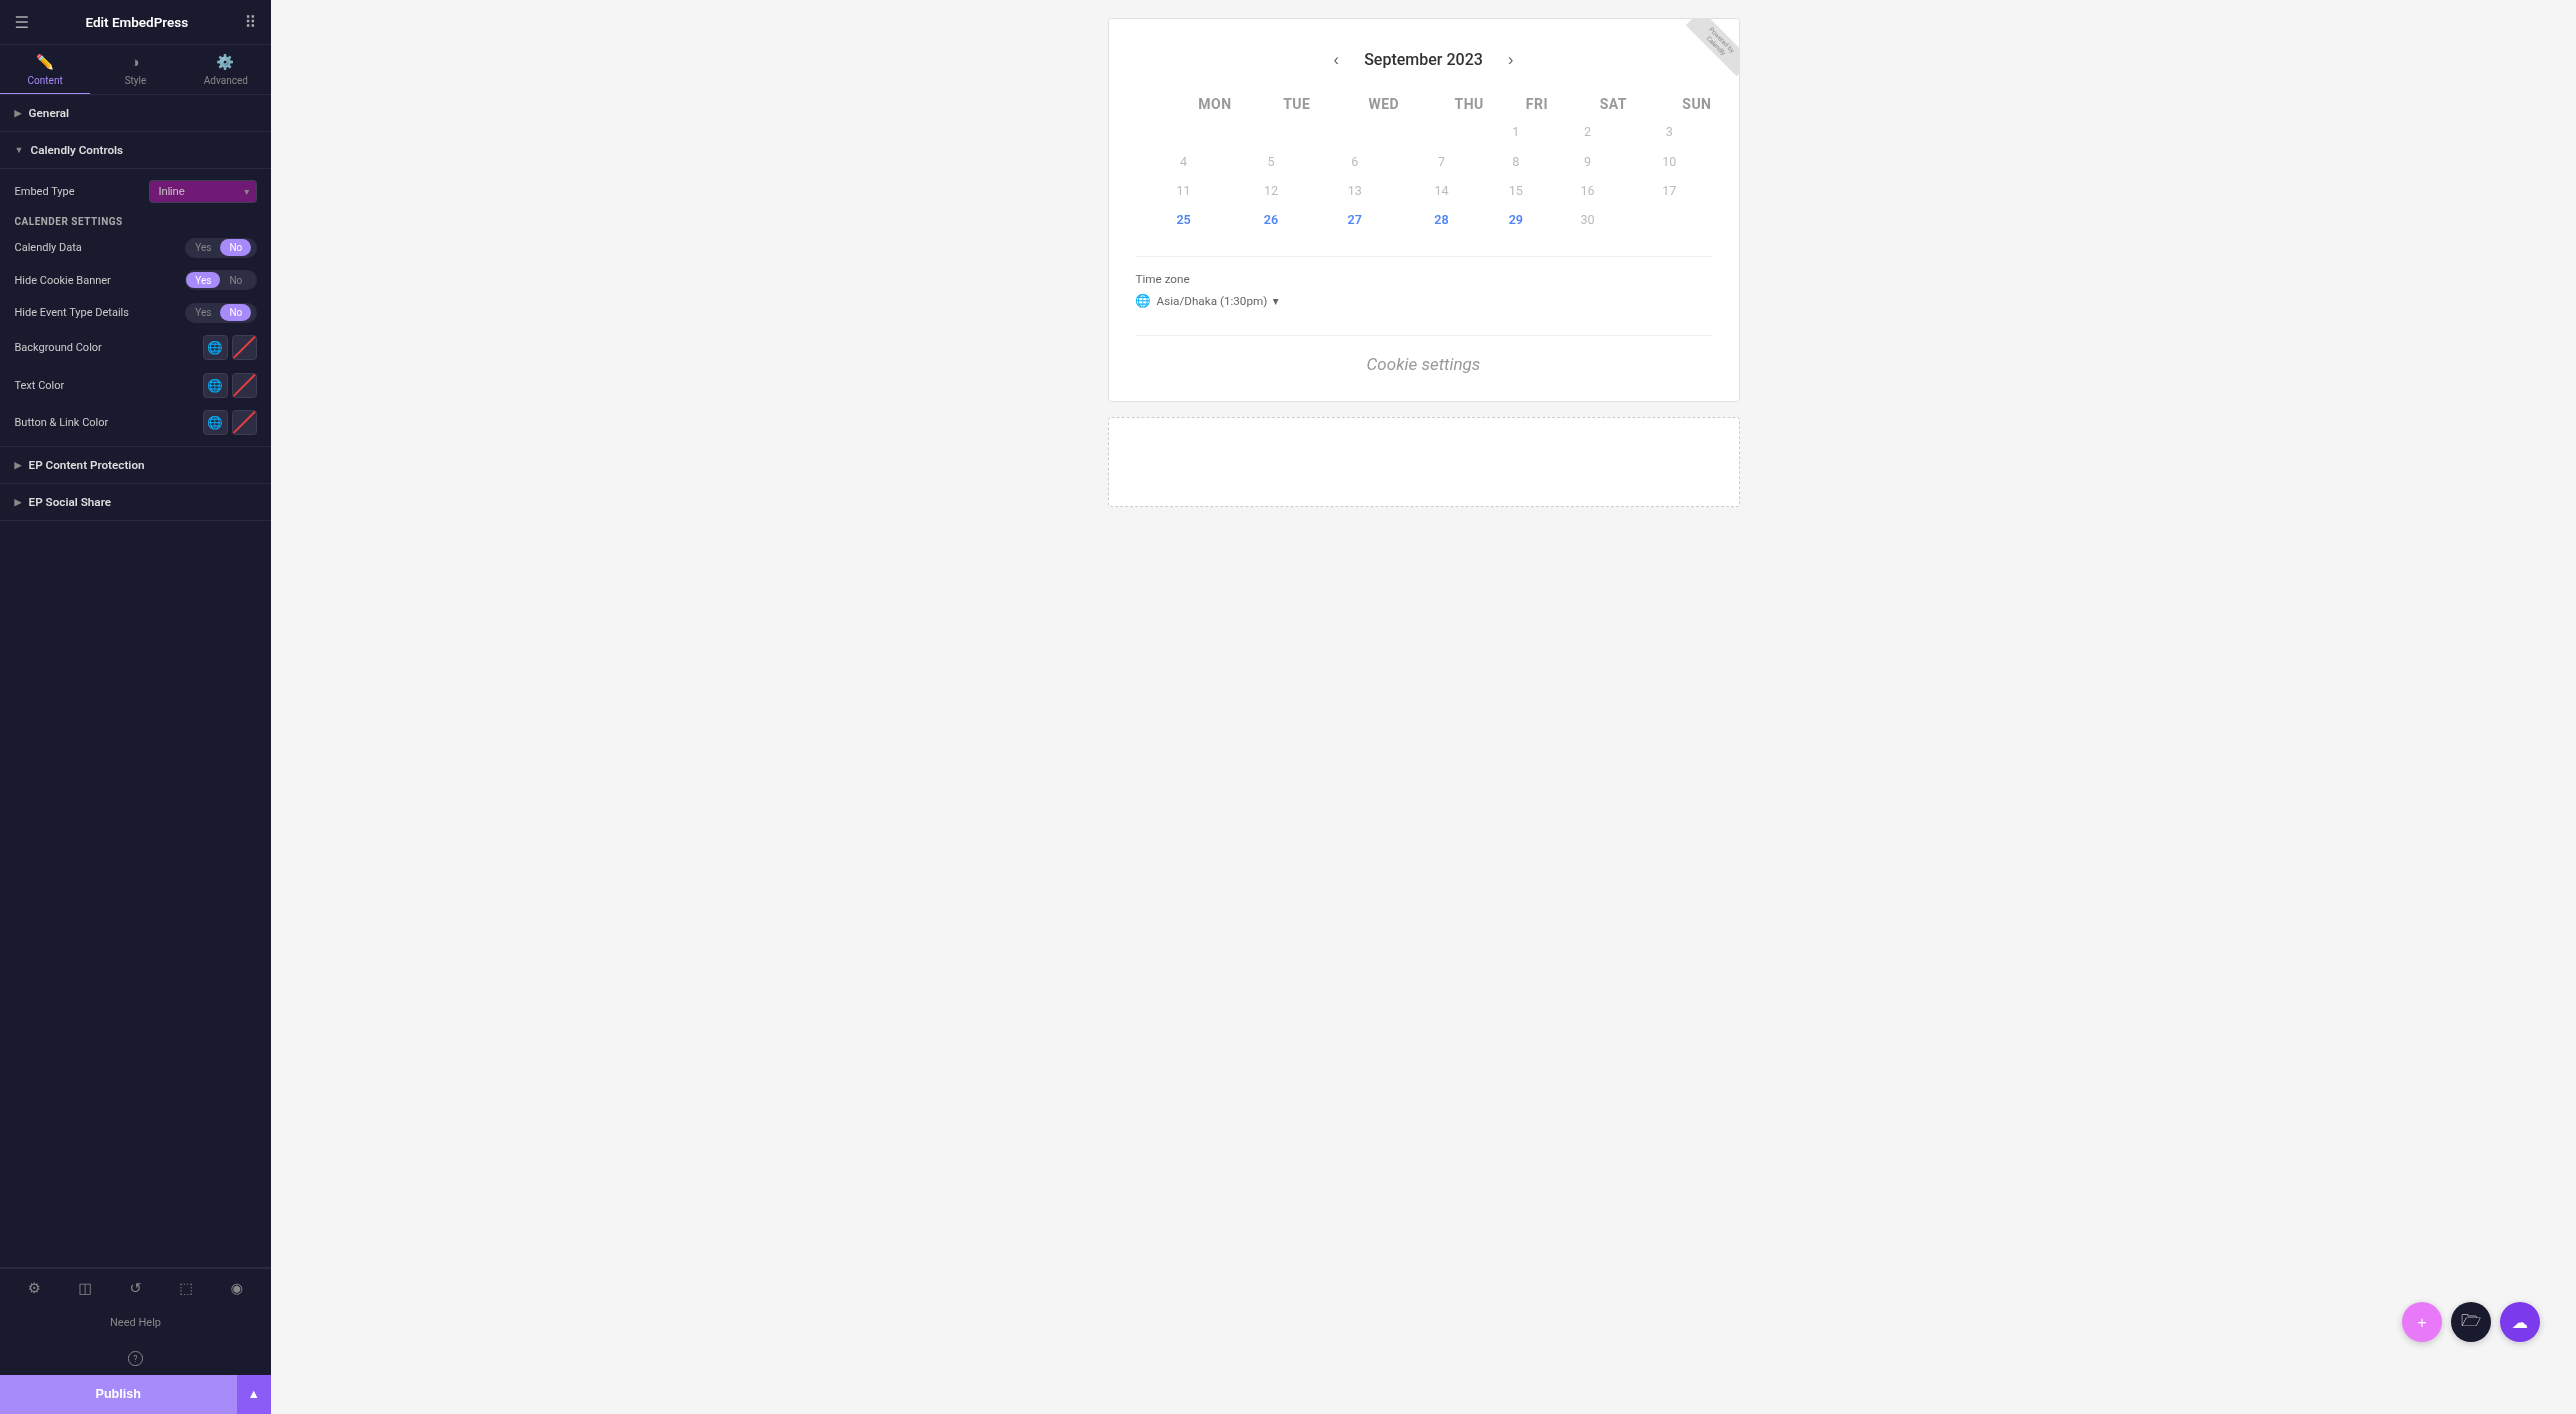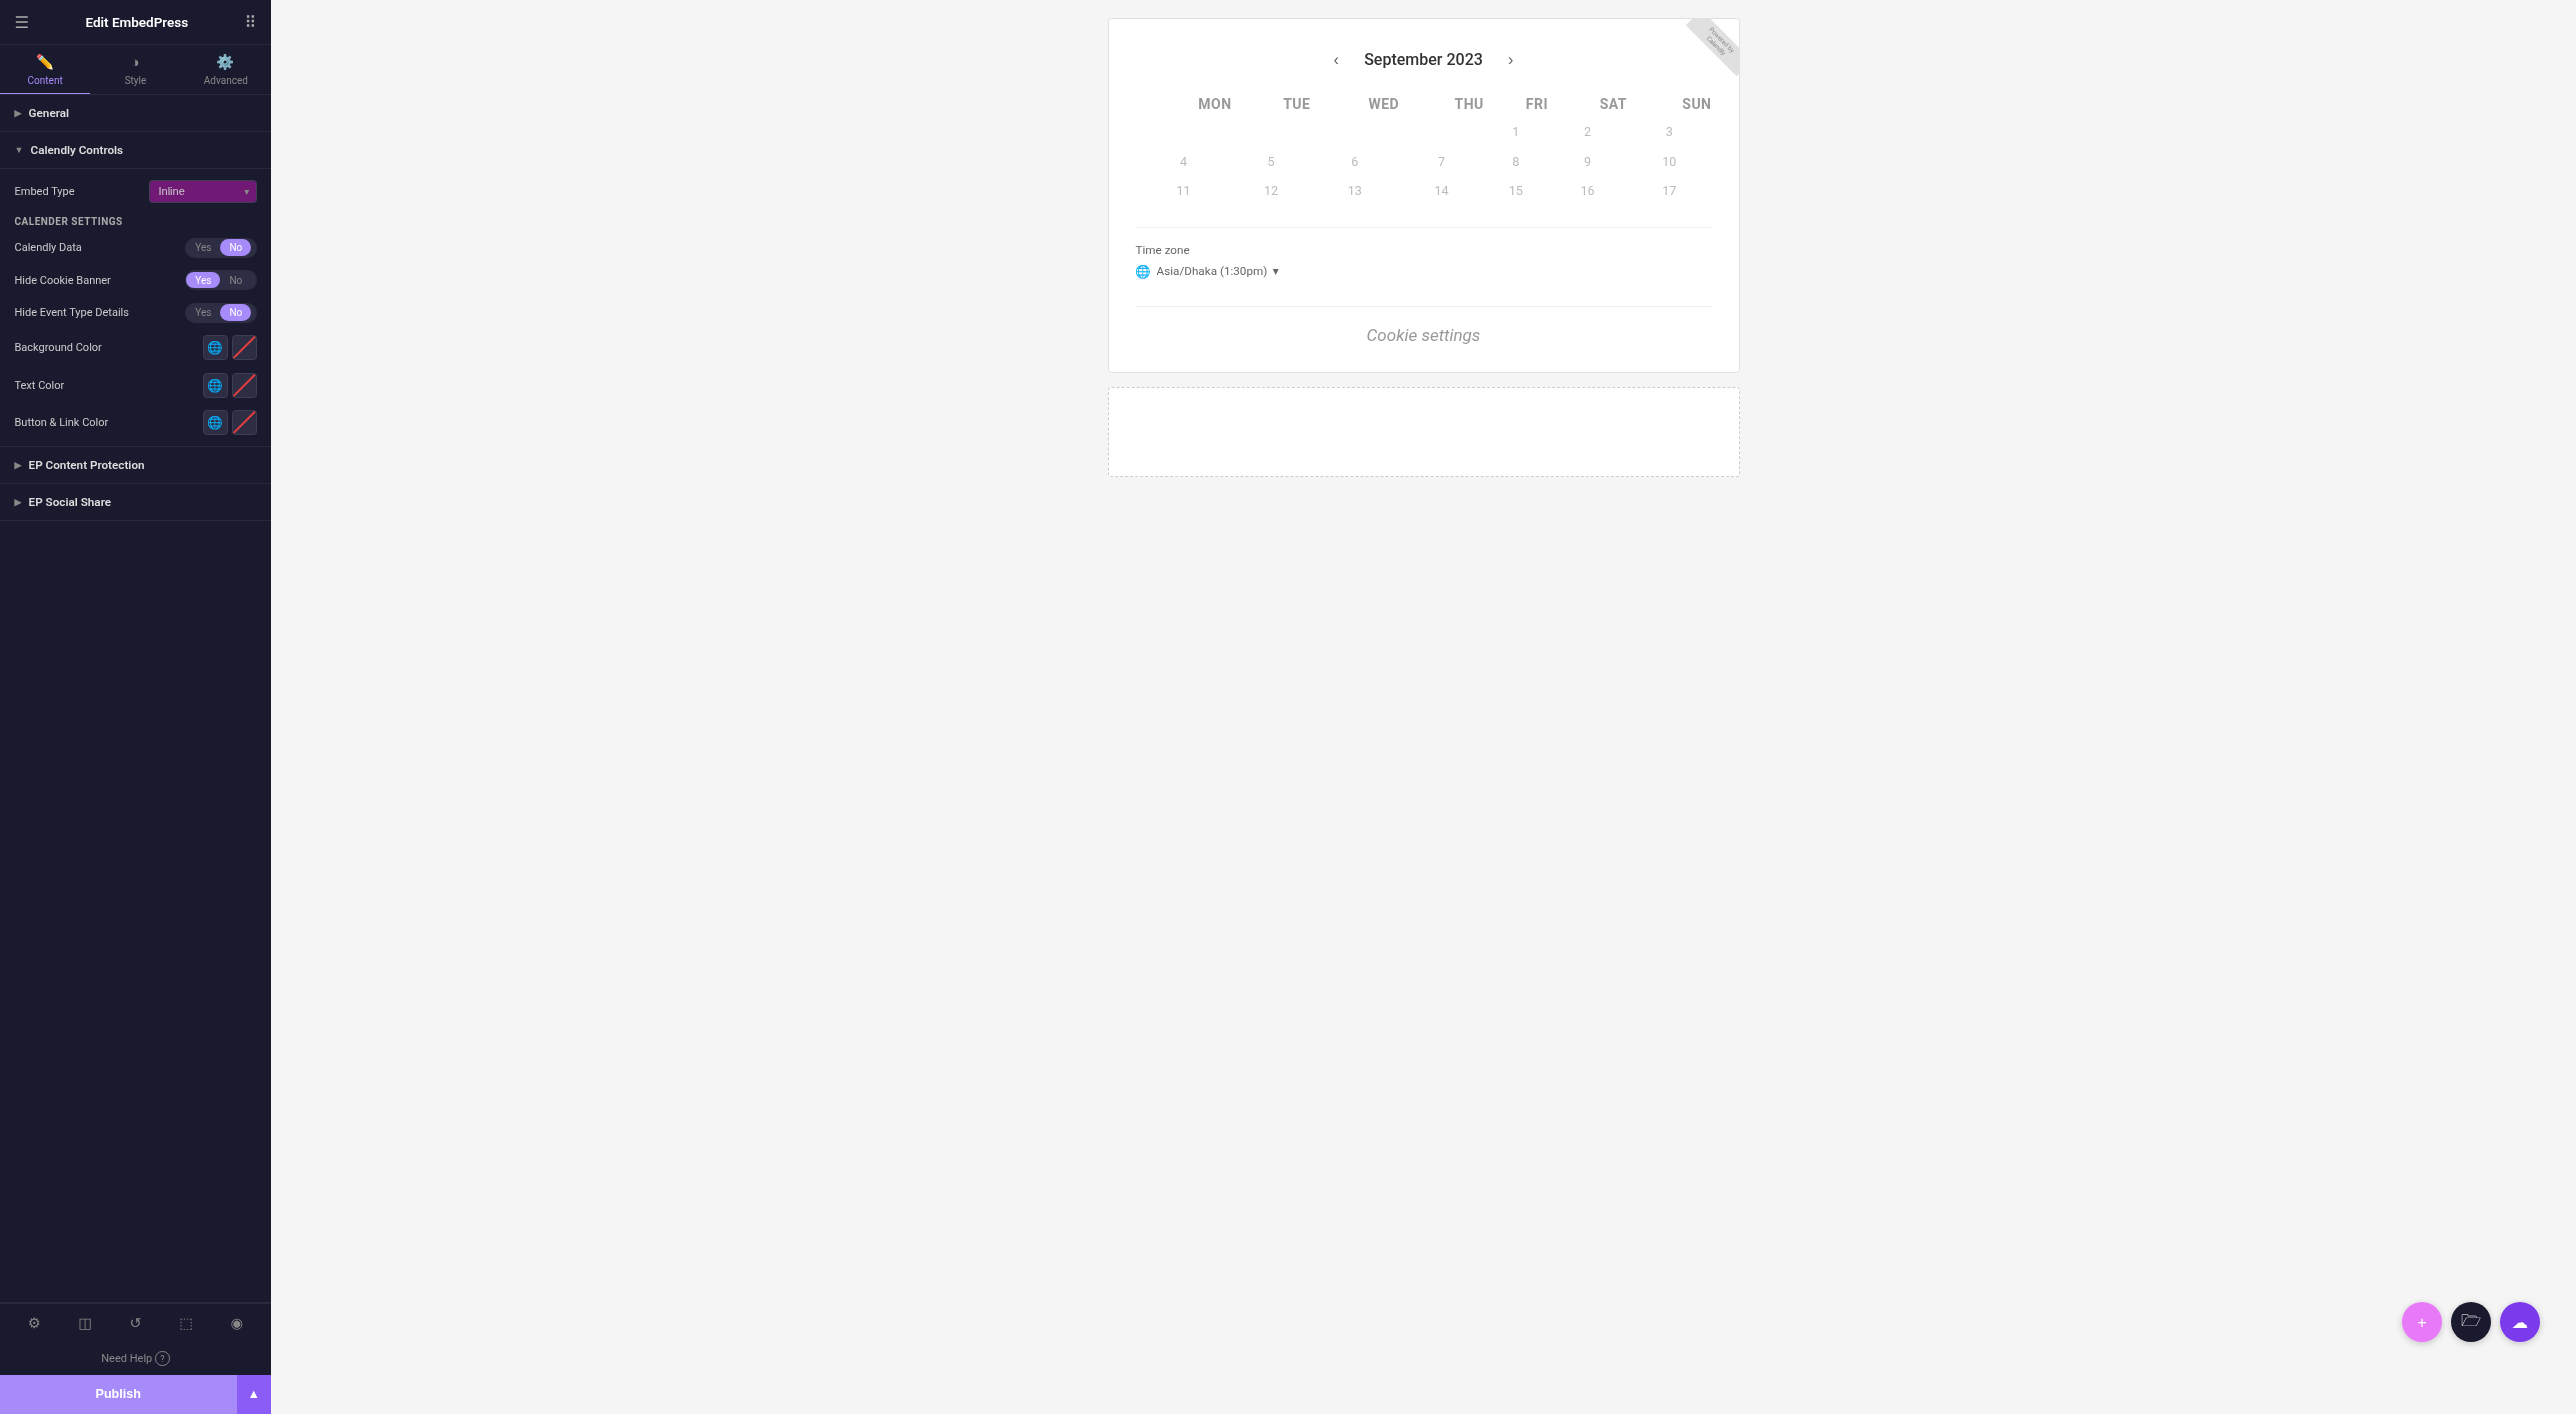--- a/index.html
+++ b/index.html
@@ -227,25 +227,26 @@
       position: sticky;
       bottom: 0;
       background: #1a1a2e;
       border-top: 0.9px solid #2a2a3e;
     }
 
     .need-help-row {
       display: flex;
       align-items: center;
       justify-content: center;
-      gap: 3px;
+      gap: 22px;
       padding: 9px;
       color: #888;
       font-size: 11px;
       cursor: pointer;
+      flex-direction: column;
     }
 
     .need-help-row .help-icon {
       width: 14.5px;
       height: 14.5px;
       border: 0.9px solid #888;
       border-radius: 50%;
       display: flex;
       align-items: center;
       justify-content: center;
@@ -682,20 +683,29 @@
               </tr>
               <tr>
                 <td>11</td>
                 <td>12</td>
                 <td>13</td>
                 <td>14</td>
                 <td>15</td>
                 <td>16</td>
                 <td>17</td>
               </tr>
+              <tr>
+                <td class="available">25</td>
+                <td class="available">26</td>
+                <td class="available">27</td>
+                <td class="available">28</td>
+                <td class="available">29</td>
+                <td>30</td>
+                <td></td>
+              </tr>
             </tbody>
         </table>
 
         <div class="timezone-section">
           <div class="timezone-label">Time zone</div>
           <div class="timezone-selector">
             <span class="timezone-globe">🌐</span>
             <span>Asia/Dhaka (1:30pm)</span>
             <span>▾</span>
           </div>

